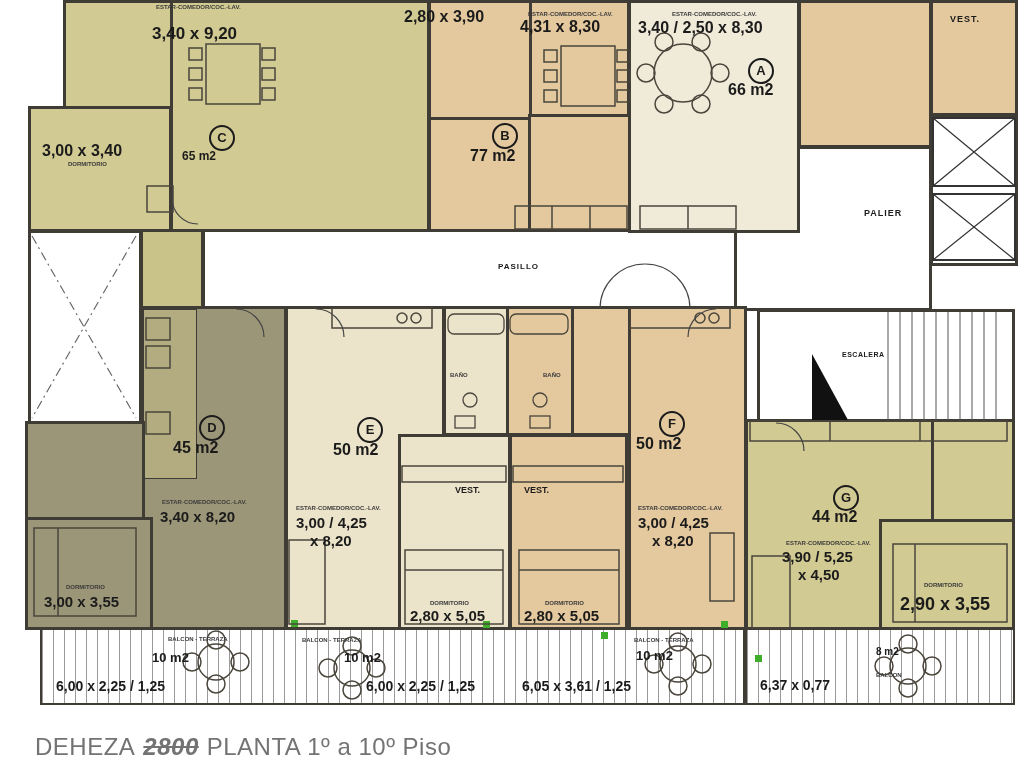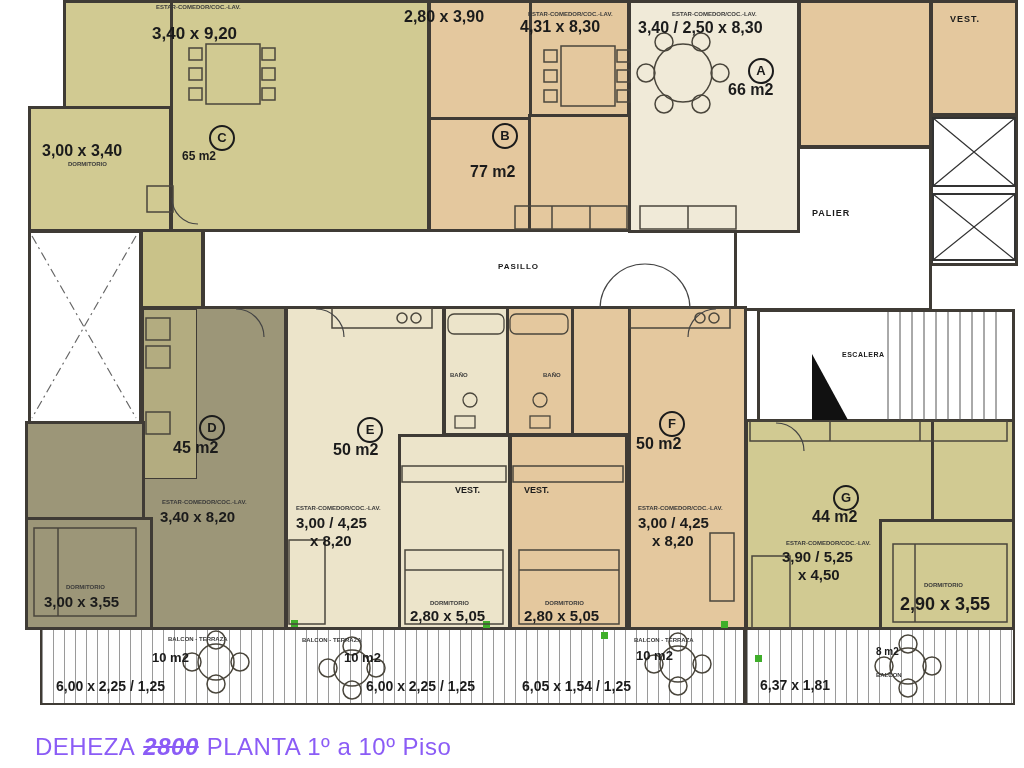--- a/index.html
+++ b/index.html
@@ -16,21 +16,21 @@
   .kcol{background:#b3ac80;}
   .whitebg{background:#fff;}
   .hatch{background:repeating-linear-gradient(90deg,#9a9a9a 0 1px,transparent 1px 11px),#fff;
          border:2px solid #3f3b35;border-top-width:1px;}
   .lbl{position:absolute;font-weight:bold;color:#1b1b1b;white-space:nowrap;line-height:1;}
   .tiny{font-size:6px;font-weight:600;color:#3a3a3a;letter-spacing:0;}
   .circ{position:absolute;width:22px;height:22px;border:2px solid #1b1b1b;border-radius:50%;
         font-size:13px;font-weight:bold;text-align:center;line-height:22px;color:#1b1b1b;}
   .gdot{position:absolute;width:7px;height:7px;background:#3fae2a;}
   .overlay{position:absolute;left:0;top:0;pointer-events:none;}
-  .title{position:absolute;left:35px;top:733px;font-size:24px;color:#8b5cf6;letter-spacing:.5px;}
+  .title{position:absolute;left:35px;top:733px;font-size:24px;color:#737373;letter-spacing:.5px;}
   .struck{font-weight:bold;font-style:italic;text-decoration:line-through;margin:0 8px;}
 </style>
 </head>
 <body>
 
 <div class="stage">
 
   <div class="room hatch" style="left:40px;top:624px;width:705px;height:81px;"></div>
   <div class="room hatch" style="left:745px;top:627px;width:270px;height:78px;"></div>
 
@@ -221,29 +221,29 @@
   <div class="lbl" style="left:152px;top:25px;font-size:17px;">3,40 x 9,20</div>
   <div class="circ" style="left:209px;top:125px;">C</div>
   <div class="lbl" style="left:182px;top:150px;font-size:12px;">65 m2</div>
   <div class="lbl" style="left:42px;top:143px;font-size:16px;">3,00 x 3,40</div>
   <div class="lbl tiny" style="left:68px;top:161px;">DORMITORIO</div>
 
   <div class="lbl" style="left:404px;top:1px;font-size:16px;margin-top:8px;">2,80 x 3,90</div>
   <div class="lbl tiny" style="left:528px;top:11px;">ESTAR-COMEDOR/COC.-LAV.</div>
   <div class="lbl" style="left:520px;top:19px;font-size:16px;">4,31 x 8,30</div>
   <div class="circ" style="left:492px;top:123px;">B</div>
-  <div class="lbl" style="left:470px;top:148px;font-size:16px;margin-top:16px;">77 m2</div>
+  <div class="lbl" style="left:470px;top:148px;font-size:16px;">77 m2</div>
 
   <div class="lbl tiny" style="left:672px;top:11px;">ESTAR-COMEDOR/COC.-LAV.</div>
   <div class="lbl" style="left:638px;top:20px;font-size:16px;">3,40 / 2,50 x 8,30</div>
   <div class="circ" style="left:748px;top:58px;">A</div>
   <div class="lbl" style="left:728px;top:82px;font-size:16px;">66 m2</div>
   <div class="lbl" style="left:950px;top:15px;font-size:9px;letter-spacing:1px;">VEST.</div>
 
-  <div class="lbl" style="left:812px;top:209px;font-size:9px;letter-spacing:1px;">PALIER</div>
+  <div class="lbl" style="left:864px;top:209px;font-size:9px;letter-spacing:1px;">PALIER</div>
   <div class="lbl" style="left:498px;top:263px;font-size:8px;letter-spacing:1px;">PASILLO</div>
   <div class="lbl" style="left:842px;top:351px;font-size:7px;letter-spacing:.5px;">ESCALERA</div>
 
   <div class="circ" style="left:199px;top:415px;">D</div>
   <div class="lbl" style="left:173px;top:440px;font-size:16px;">45 m2</div>
   <div class="lbl tiny" style="left:162px;top:499px;">ESTAR-COMEDOR/COC.-LAV.</div>
   <div class="lbl" style="left:160px;top:509px;font-size:15px;">3,40 x 8,20</div>
   <div class="lbl tiny" style="left:66px;top:584px;">DORMITORIO</div>
   <div class="lbl" style="left:44px;top:594px;font-size:15px;">3,00 x 3,55</div>
 
@@ -279,23 +279,23 @@
   <div class="lbl tiny" style="left:168px;top:636px;">BALCON - TERRAZA</div>
   <div class="lbl" style="left:152px;top:651px;font-size:13px;">10 m2</div>
   <div class="lbl" style="left:56px;top:679px;font-size:14px;">6,00 x 2,25 / 1,25</div>
 
   <div class="lbl tiny" style="left:302px;top:637px;">BALCON - TERRAZA</div>
   <div class="lbl" style="left:344px;top:651px;font-size:13px;">10 m2</div>
   <div class="lbl" style="left:366px;top:679px;font-size:14px;">6,00 x 2,25 / 1,25</div>
 
   <div class="lbl tiny" style="left:634px;top:637px;">BALCON - TERRAZA</div>
   <div class="lbl" style="left:636px;top:649px;font-size:13px;">10 m2</div>
-  <div class="lbl" style="left:522px;top:679px;font-size:14px;">6,05 x 1,54 / 1,25</div>
+  <div class="lbl" style="left:522px;top:679px;font-size:14px;">6,05 x 3,61 / 1,25</div>
 
   <div class="lbl tiny" style="left:876px;top:672px;">BALCON</div>
   <div class="lbl" style="left:876px;top:647px;font-size:10px;">8 m2</div>
-  <div class="lbl" style="left:760px;top:678px;font-size:14px;">6,37 x 1,81</div>
+  <div class="lbl" style="left:760px;top:678px;font-size:14px;">6,37 x 0,77</div>
 
   <div class="title">
     <span>DEHEZA</span><span class="struck">2800</span><span>PLANTA 1º a 10º Piso</span>
   </div>
 
 </div>
 
 </body></html>

